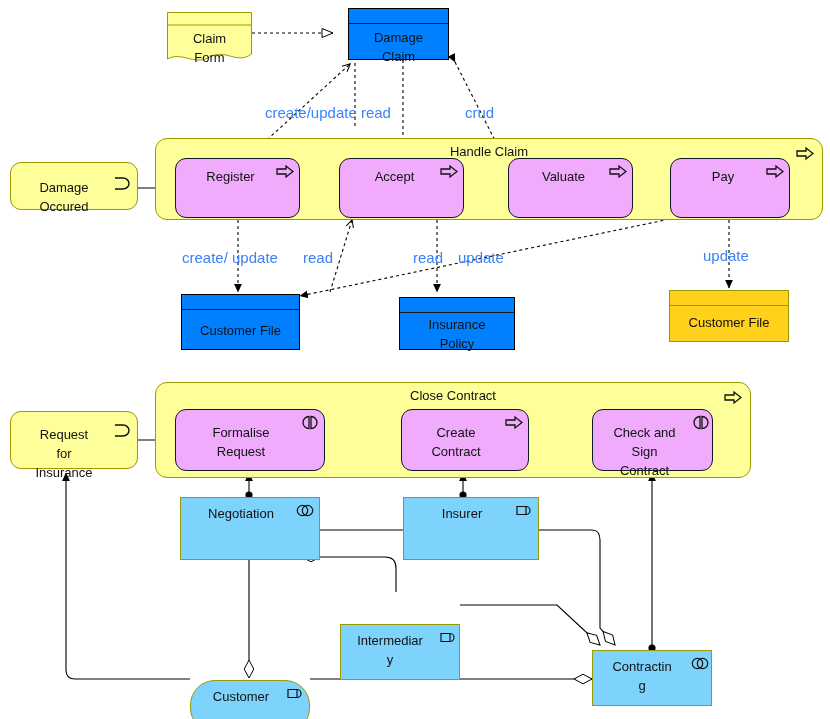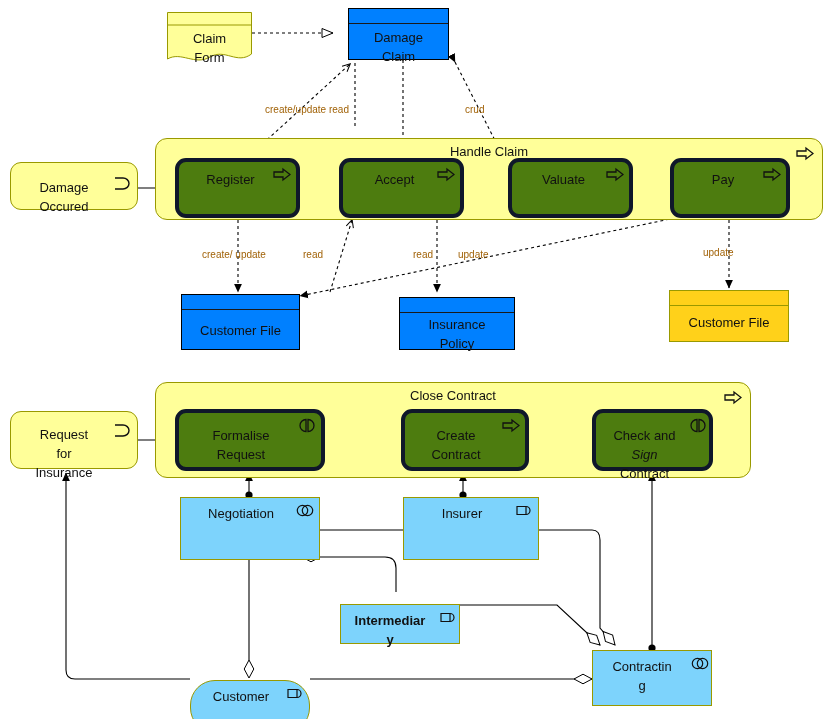--- a/index.html
+++ b/index.html
@@ -13,21 +13,21 @@
   
   .lbl{position:absolute;left:0;right:0;text-align:center;
        font-size:13px;color:#111;line-height:19px;pointer-events:none;}
 
   
   .group{background:#ffff99;border:1px solid #999900;border-radius:12px;}
   .group > .glbl{position:absolute;left:0;right:0;top:5px;text-align:center;
        font-size:13px;color:#111;}
 
   
-  .proc{background:#4d7c0f;border:4px solid #0f172a;border-radius:11px;}
+  .proc{background:#f0abfc;border:1px solid #0f172a;border-radius:11px;}
   .proc > .lbl{top:8px;padding:0 22px 0 8px;}
 
   
   .event{background:#ffff99;border:1px solid #999900;border-radius:11px;}
   .event > .lbl{top:16px;padding:0 24px 0 8px;}
 
   
   .rect{background:#7dd3fc;border:1px solid #999900;}
   .rect > .lbl{top:6px;padding:0 26px 0 8px;}
 
@@ -48,21 +48,21 @@
   .deliv .dbody{position:absolute;left:0;top:0;width:100%;height:100%;}
   .deliv > .lbl{top:20px;}
 
   
   .ico{position:absolute;right:5px;top:5px;width:18px;height:15px;}
   .ico svg{display:block;}
   .icoev{position:absolute;right:6px;top:13px;width:18px;height:15px;}
   .grp-ico{position:absolute;right:8px;top:7px;width:18px;height:15px;}
 
   
-  .elbl{position:absolute;font-size:10px;color:#a16207;white-space:nowrap;}
+  .elbl{position:absolute;font-size:15px;color:#3b82f6;white-space:nowrap;}
 </style>
 </head>
 <body>
 
 <div id="stage">
 
   <svg id="wires" viewBox="0 0 830 719">
     <defs>
       <marker id="ah" markerWidth="9" markerHeight="9" refX="8" refY="4.5" orient="auto" markerUnits="userSpaceOnUse">
         <path d="M0,0.6 L8.5,4.5 L0,8.4 z" fill="#000"></path>
@@ -198,21 +198,21 @@
   </div>
   <div class="node proc" style="left:670px;top:158px;width:120px;height:60px;">
     <div class="lbl">Pay</div>
     <div class="ico">
       <svg width="18" height="15" viewBox="0 0 18 15">
           <path d="M1,5 H10 V2 L17,7.5 L10,13 V10 H1 Z" fill="none" stroke="#111" stroke-width="1.3"></path>
         </svg>
     </div>
   </div>
 
-  <div class="elbl" style="left:182px;top:249px;margin-left:20px;">create/ update</div>
+  <div class="elbl" style="left:182px;top:249px;">create/ update</div>
   <div class="elbl" style="left:303px;top:249px;">read</div>
   <div class="elbl" style="left:413px;top:249px;">read</div>
   <div class="elbl" style="left:458px;top:249px;">update</div>
   <div class="elbl" style="left:703px;top:247px;">update</div>
 
   <div class="node obj" style="left:181px;top:294px;width:119px;height:56px;">
     <div class="bar"></div>
     <div class="lbl" style="top:26px;">Customer File</div>
   </div>
 
@@ -263,21 +263,21 @@
     <div class="lbl" style="top:32px;padding:0 26px 0 8px;">Contract</div>
     <div class="ico">
       <svg width="18" height="15" viewBox="0 0 18 15">
           <path d="M1,5 H10 V2 L17,7.5 L10,13 V10 H1 Z" fill="none" stroke="#111" stroke-width="1.3"></path>
         </svg>
     </div>
   </div>
 
   <div class="node proc" style="left:592px;top:409px;width:121px;height:62px;">
     <div class="lbl" style="top:13px;padding:0 22px 0 6px;">Check and</div>
-    <div class="lbl" style="top:32px;padding:0 22px 0 6px;font-style:italic;">Sign</div>
+    <div class="lbl" style="top:32px;padding:0 22px 0 6px;">Sign</div>
     <div class="lbl" style="top:51px;padding:0 22px 0 6px;">Contract</div>
     <div class="ico" style="right:2px;">
       <svg width="18" height="15" viewBox="0 0 18 15">
         <path d="M8,1.5 A6,6 0 0 0 8,13.5 Z" fill="none" stroke="#111" stroke-width="1.3"></path>
         <path d="M10,1.5 A6,6 0 0 1 10,13.5 Z" fill="none" stroke="#111" stroke-width="1.3"></path>
       </svg>
     </div>
   </div>
 
   <div class="node rect" style="left:180px;top:497px;width:140px;height:63px;">
@@ -293,21 +293,21 @@
   <div class="node rect" style="left:403px;top:497px;width:136px;height:63px;">
     <div class="lbl">Insurer</div>
     <div class="ico">
       <svg width="18" height="15" viewBox="0 0 18 15">
         <path d="M2,3.5 H11 A4,4 0 0 1 11,11.5 H2 Z" fill="none" stroke="#111" stroke-width="1.2"></path>
         <line x1="11" y1="3.5" x2="11" y2="11.5" stroke="#111" stroke-width="1.2"></line>
       </svg>
     </div>
   </div>
 
-  <div class="node rect" style="left:340px;top:604px;width:120px;height:40px;font-weight:bold;">
+  <div class="node rect" style="left:340px;top:624px;width:120px;height:56px;">
     <div class="lbl" style="top:6px;padding:0 26px 0 6px;">Intermediar</div>
     <div class="lbl" style="top:25px;padding:0 26px 0 6px;">y</div>
     <div class="ico" style="right:2px;">
       <svg width="18" height="15" viewBox="0 0 18 15">
         <path d="M2,3.5 H11 A4,4 0 0 1 11,11.5 H2 Z" fill="none" stroke="#111" stroke-width="1.2"></path>
         <line x1="11" y1="3.5" x2="11" y2="11.5" stroke="#111" stroke-width="1.2"></line>
       </svg>
     </div>
   </div>
 

